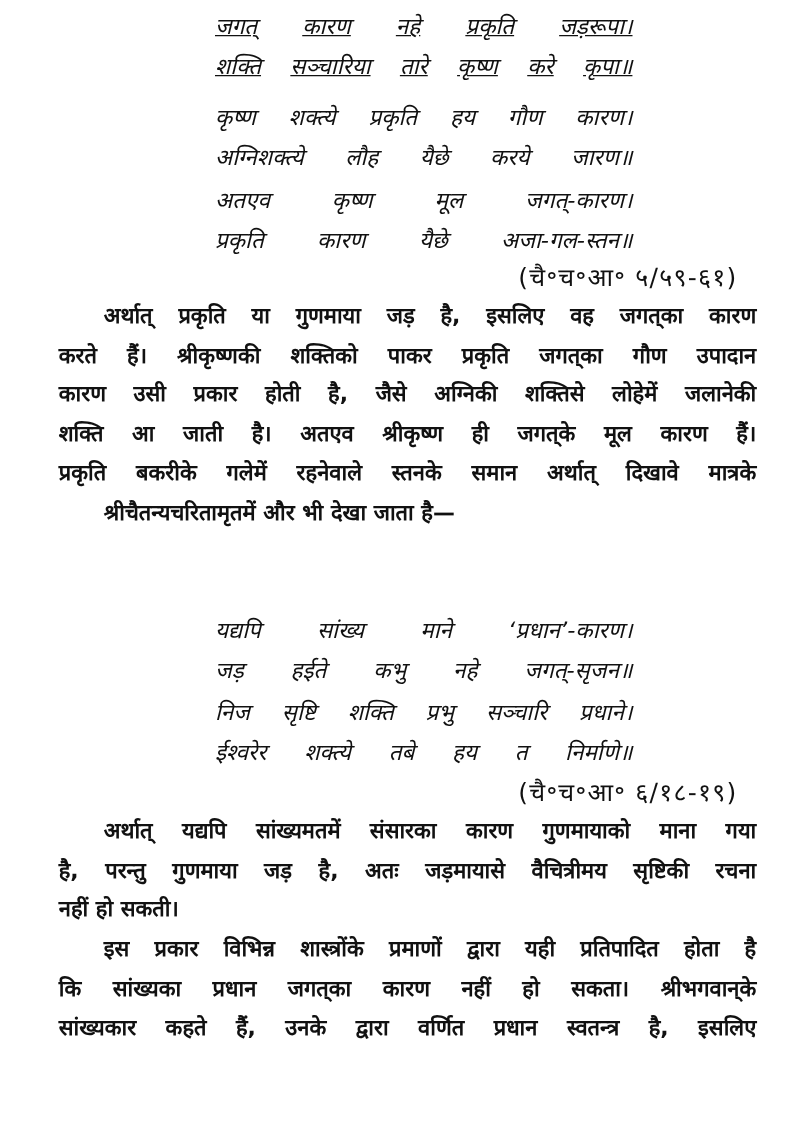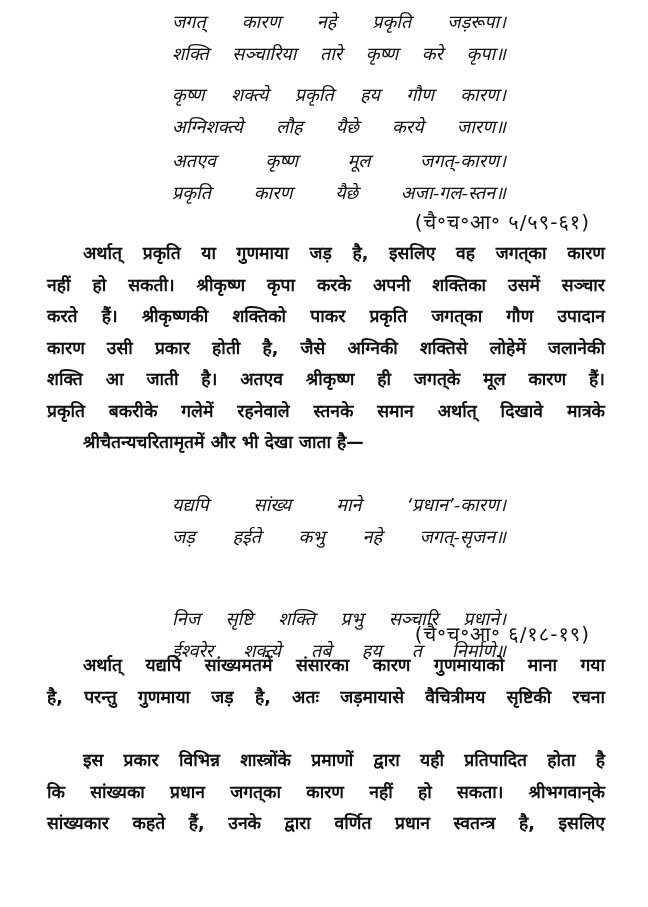--- a/index.html
+++ b/index.html
@@ -24,21 +24,21 @@
   }
   .prose .line { display: block; height: 31.5px; white-space: nowrap; text-align: justify; text-align-last: justify; font-weight: bold; }
   .prose .line.last { text-align-last: left; }
   .prose .line.indent { padding-left: 36px; }
 </style>
 </head>
 <body>
 
 <div class="page">
 
-  <div class="verse-block" style="top:6px;">
+  <div class="verse-block" style="top:6px;text-decoration:underline;">
     <div class="verse-line">
       <span>जगत्</span>
       <span>कारण</span>
       <span>नहे</span>
       <span>प्रकृति</span>
       <span>जड़रूपा।</span>
     </div>
     <div class="verse-line">
       <span>शक्ति</span>
       <span>सञ्चारिया</span>
@@ -79,21 +79,20 @@
       <span>कारण</span>
       <span>यैछे</span>
       <span>अजा-गल-स्तन॥</span>
     </div>
   </div>
 
   <div class="ref" style="top:208px;">(चै॰च॰आ॰  ५/५९-६१)</div>
 
   <div class="prose" style="top:238px;">
     <span class="line indent">अर्थात् प्रकृति या गुणमाया जड़ है, इसलिए वह जगत्‌का कारण</span>
-    <span class="line">नहीं हो सकती। श्रीकृष्ण कृपा करके अपनी शक्तिका उसमें सञ्चार</span>
     <span class="line">करते हैं। श्रीकृष्णकी शक्तिको पाकर प्रकृति जगत्‌का गौण उपादान</span>
     <span class="line">कारण उसी प्रकार होती है, जैसे अग्निकी शक्तिसे लोहेमें जलानेकी</span>
     <span class="line">शक्ति आ जाती है। अतएव श्रीकृष्ण ही जगत्‌के मूल कारण हैं।</span>
     <span class="line">प्रकृति बकरीके गलेमें रहनेवाले स्तनके समान अर्थात् दिखावे मात्रके</span>
     <span class="line indent last">श्रीचैतन्यचरितामृतमें और भी देखा जाता है—</span>
   </div>
 
   <div class="verse-block" style="top:489px;">
     <div class="verse-line">
       <span>यद्यपि</span>
@@ -103,21 +102,21 @@
     </div>
     <div class="verse-line">
       <span>जड़</span>
       <span>हईते</span>
       <span>कभु</span>
       <span>नहे</span>
       <span>जगत्-सृजन॥</span>
     </div>
   </div>
 
-  <div class="verse-block" style="top:555px;margin-top:48px;">
+  <div class="verse-block" style="top:555px;">
     <div class="verse-line">
       <span>निज</span>
       <span>सृष्टि</span>
       <span>शक्ति</span>
       <span>प्रभु</span>
       <span>सञ्चारि</span>
       <span>प्रधाने।</span>
     </div>
     <div class="verse-line">
       <span>ईश्वरेर</span>
@@ -127,20 +126,21 @@
       <span>त</span>
       <span>निर्माणे॥</span>
     </div>
   </div>
 
   <div class="ref" style="top:620px;">(चै॰च॰आ॰  ६/१८-१९)</div>
 
   <div class="prose" style="top:650px;">
     <span class="line indent">अर्थात् यद्यपि सांख्यमतमें संसारका कारण गुणमायाको माना गया</span>
     <span class="line">है, परन्तु गुणमाया जड़ है, अतः जड़मायासे वैचित्रीमय सृष्टिकी रचना</span>
+    <span class="line last">नहीं हो सकती।</span>
   </div>
 
   <div class="prose" style="top:745px;">
     <span class="line indent">इस प्रकार विभिन्न शास्त्रोंके प्रमाणों द्वारा यही प्रतिपादित होता है</span>
     <span class="line">कि सांख्यका प्रधान जगत्‌का कारण नहीं हो सकता। श्रीभगवान्‌के</span>
     <span class="line">सांख्यकार कहते हैं, उनके द्वारा वर्णित प्रधान स्वतन्त्र है, इसलिए</span>
   </div>
 
 </div>
 

